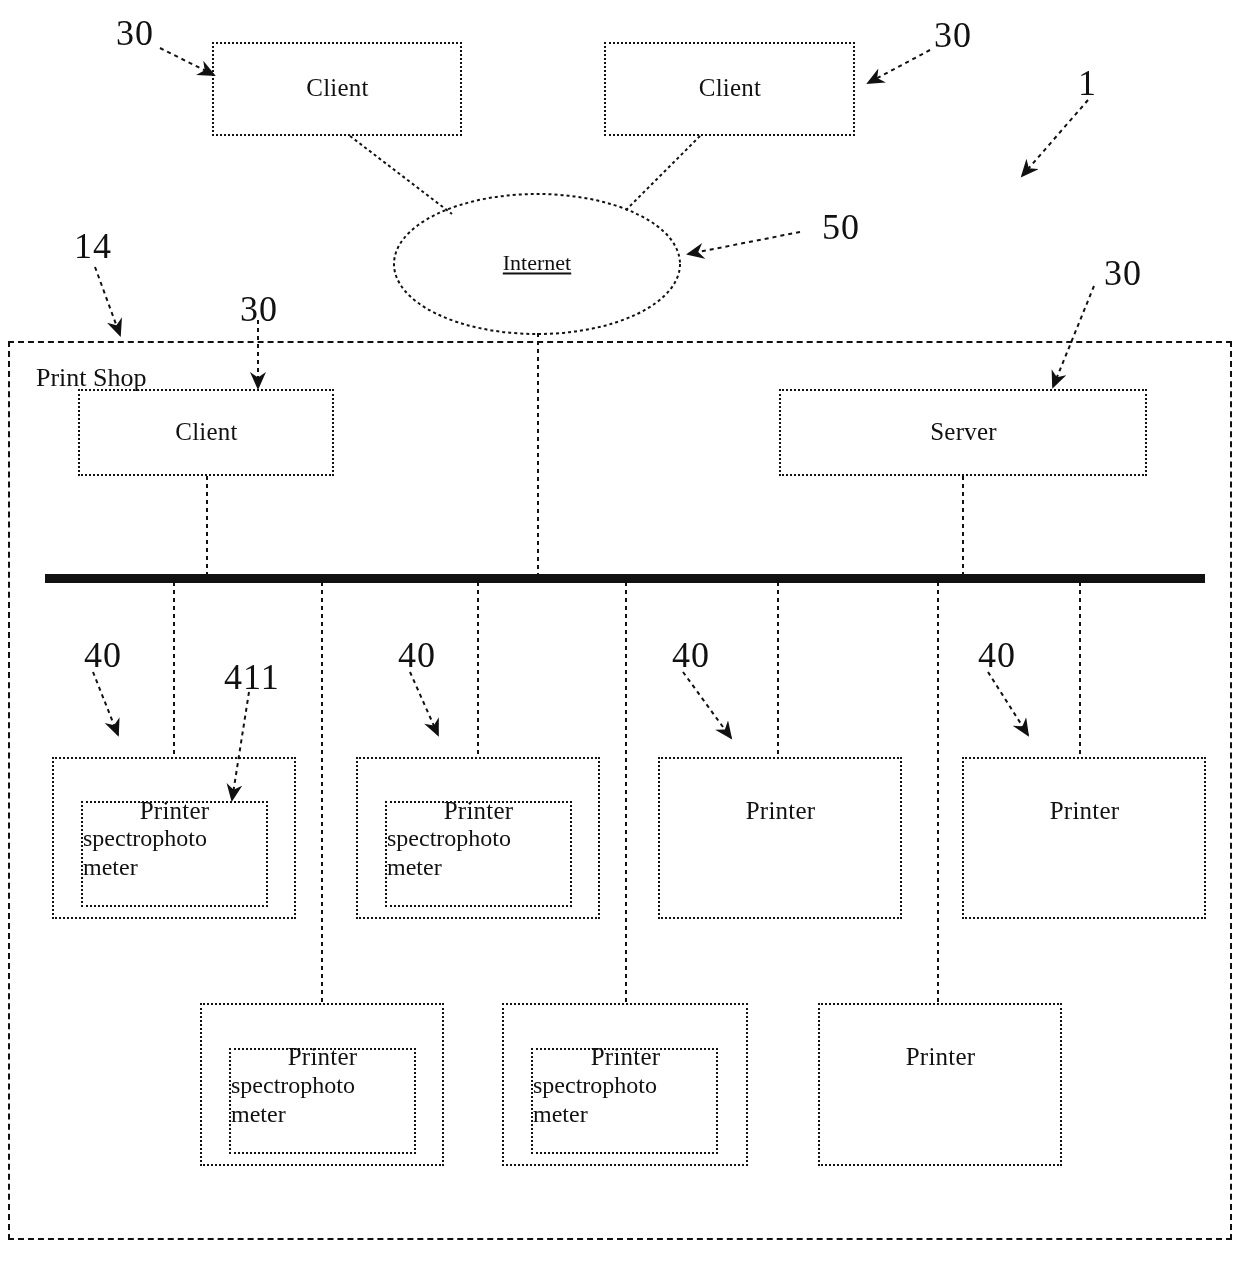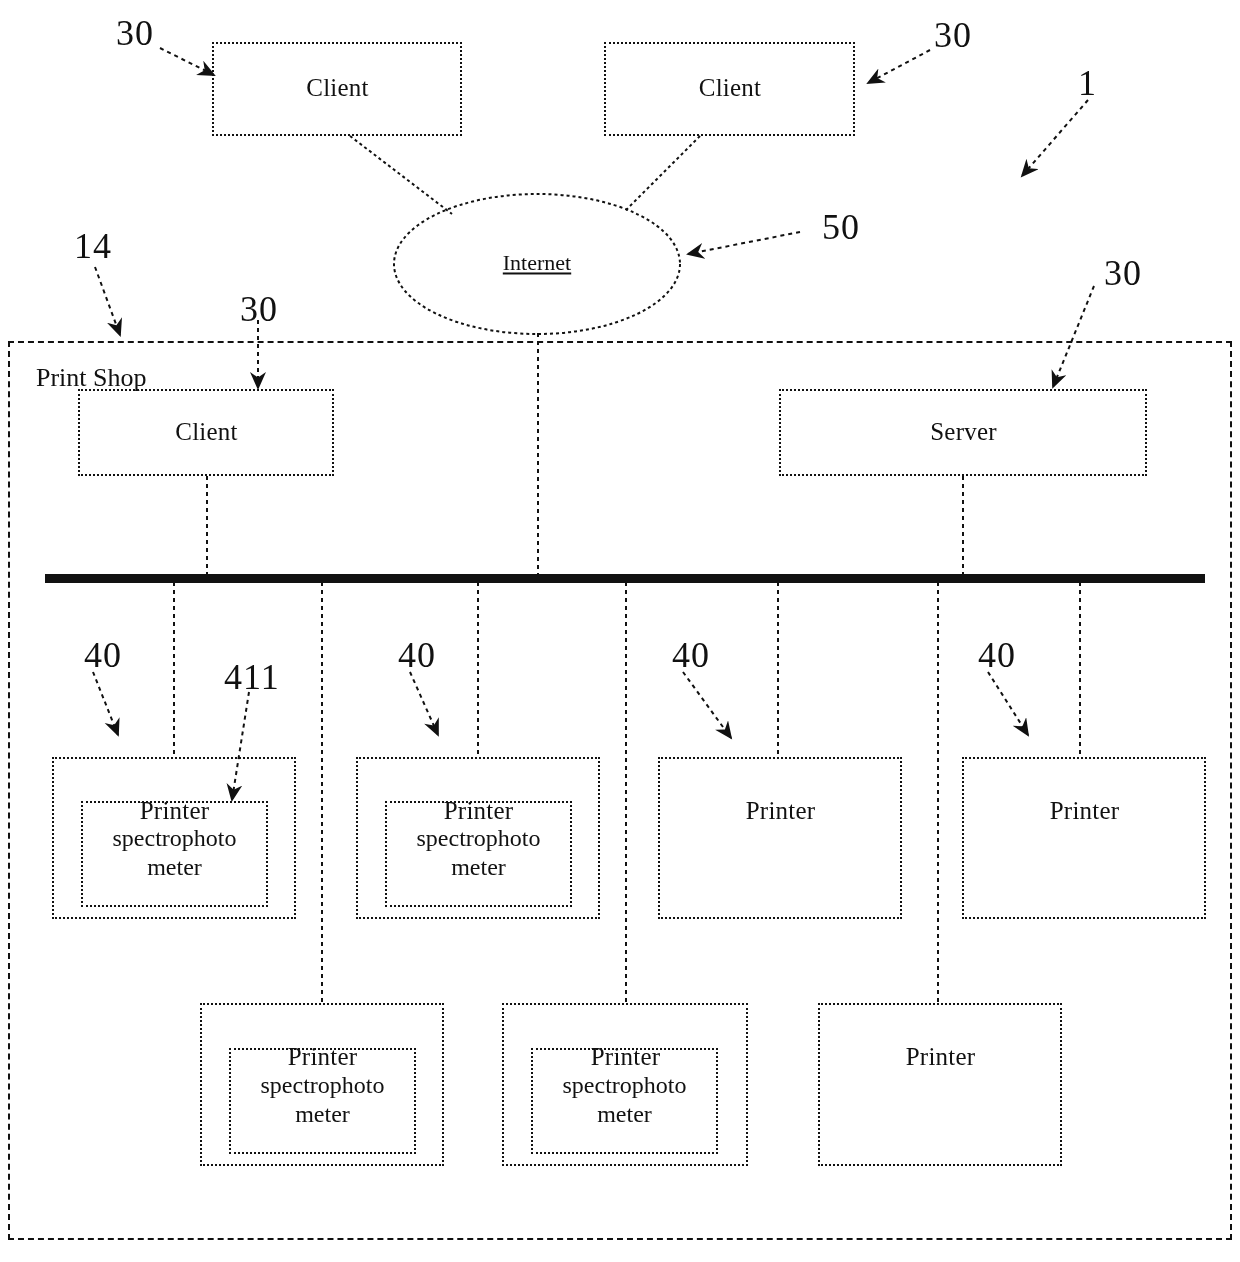--- a/index.html
+++ b/index.html
@@ -55,21 +55,20 @@
     position: absolute;
     box-sizing: border-box;
     border: 2px dotted #111111;
   }
   .spectro-label {
     position: absolute;
     left: 0;
     right: 0;
     top: 50%;
     transform: translateY(-52%);
-    text-align: center;
     font-size: 24px;
     line-height: 1.22;
   }
   .spectro-label span { display: block; }
   .shop-box {
     position: absolute;
     box-sizing: border-box;
     border: 2px dashed #111111;
   }
   .shop-title {

